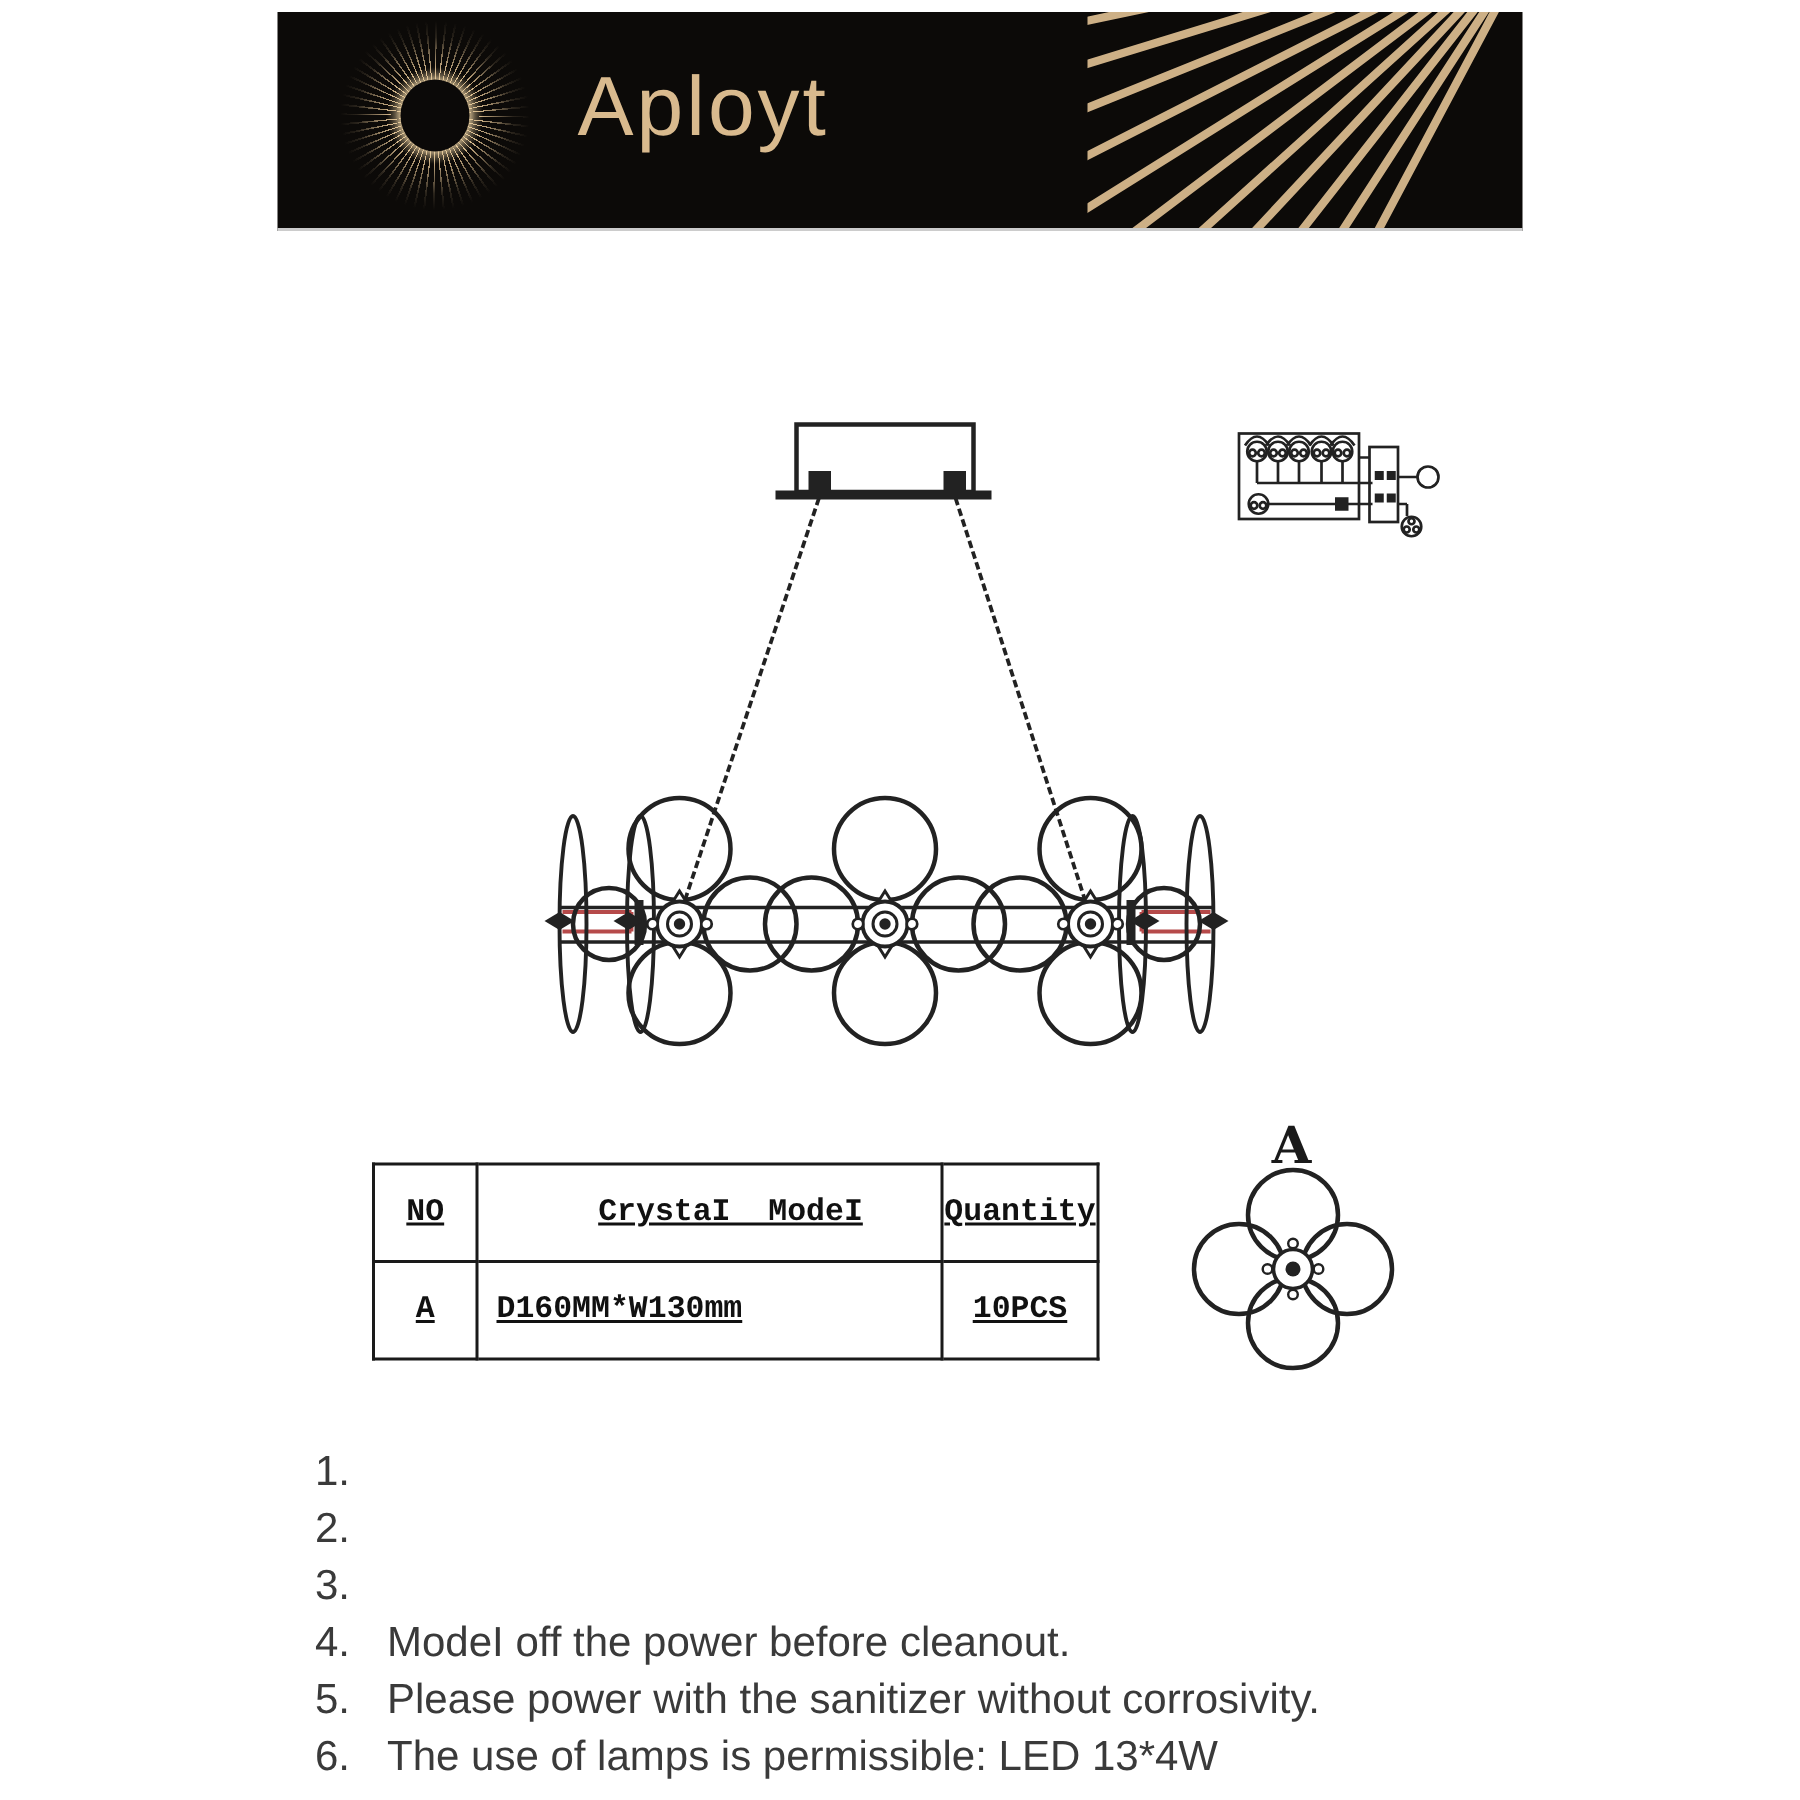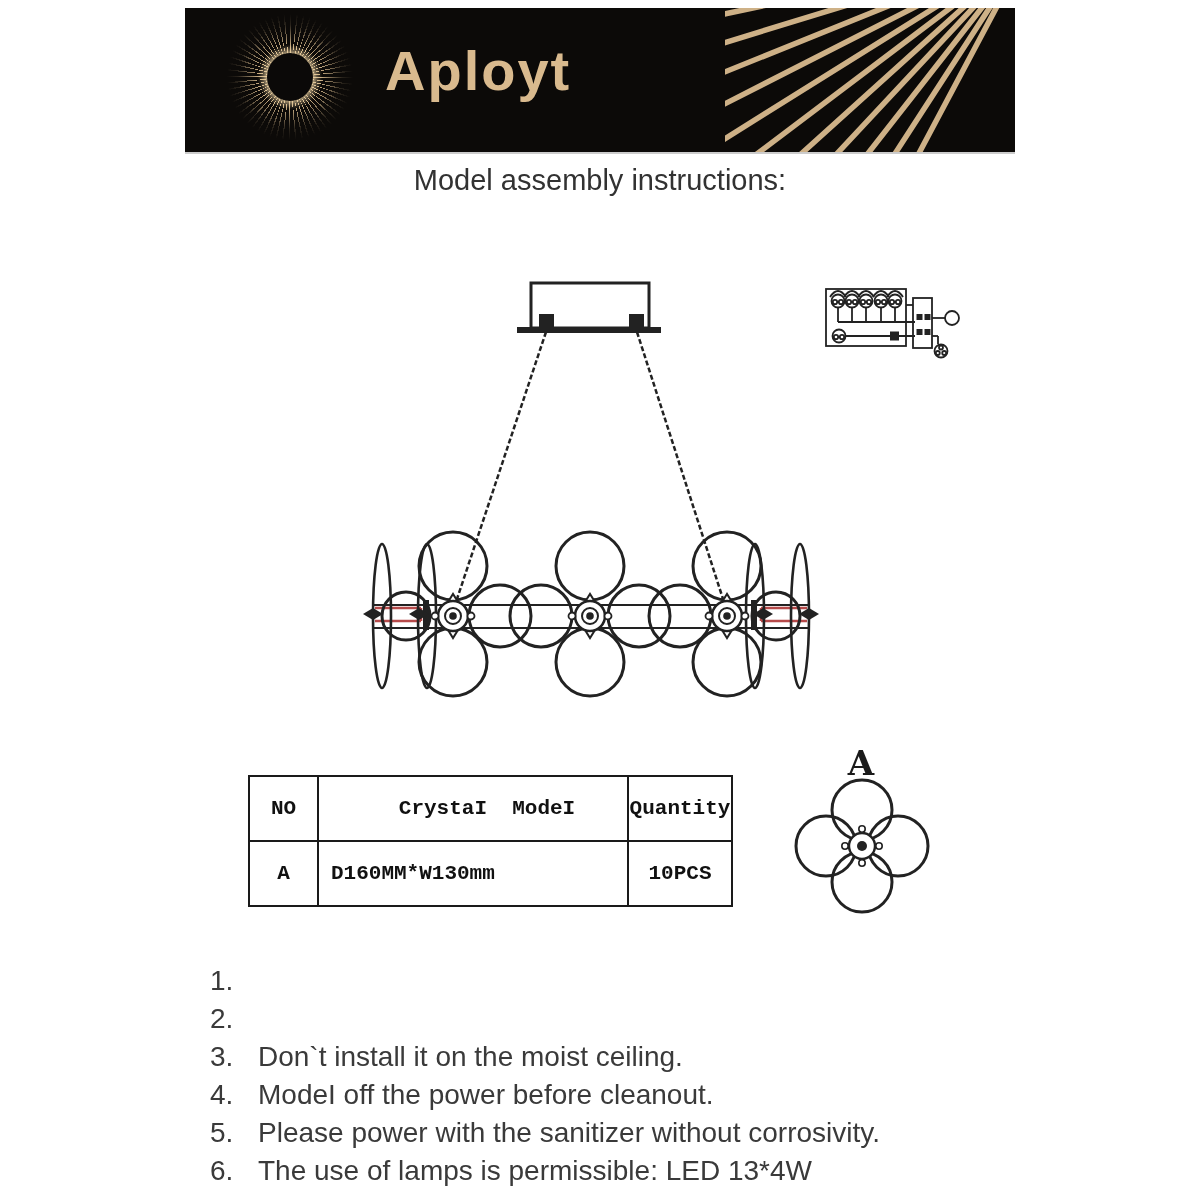--- a/index.html
+++ b/index.html
@@ -18,21 +18,21 @@
       background:repeating-conic-gradient(rgba(222,192,146,.95) 0deg 1.3deg, rgba(12,10,8,0) 1.3deg 6deg);}
   .logo .fade{position:absolute;inset:-2px;border-radius:50%;
       background:radial-gradient(closest-side, rgba(12,10,8,1) 0%, rgba(12,10,8,0) 28%,
                  rgba(12,10,8,0) 46%, rgba(12,10,8,.85) 80%, #0c0a08 97%);}
   .logo .glow{position:absolute;inset:22%;border-radius:50%;
       background:radial-gradient(closest-side, rgba(12,10,8,0) 38%, rgba(240,214,166,.9) 57%,
                  rgba(240,214,166,.25) 76%, rgba(12,10,8,0) 92%);}
   .logo .core{position:absolute;left:50%;top:50%;transform:translate(-50%,-50%);
       width:46px;height:48px;border-radius:50%;background:#0b0908;
       box-shadow:0 0 7px 2px rgba(240,214,166,.55);}
-  .brand{position:absolute;left:200px;top:30px;font-size:56px;font-weight:700;
+  .brand{position:absolute;left:200px;top:30px;font-size:56px;font-weight:400;
          letter-spacing:2px;color:var(--gold);}
   .corner-rays{position:absolute;right:0;top:0;}
   .corner-rays line{stroke:var(--gold);stroke-width:5.5;stroke-linecap:round;opacity:.95;}
 
   
   .title{position:absolute;left:0;top:162px;width:1200px;text-align:center;
          color:#323232;font-size:29px;line-height:36px;font-weight:400;}
 
   
   .diagram{position:absolute;left:330px;top:265px;}
@@ -40,21 +40,21 @@
   .ln{stroke:var(--line);fill:none;}
   .lnf{fill:var(--line);stroke:none;}
   .whitefill{fill:#ffffff;stroke:var(--line);}
   .red line{stroke:var(--accent-red);}
   .fig-label{font-family:"DejaVu Serif",serif;font-weight:bold;font-size:34px;fill:#1a1a1a;}
 
   
   .parts-table{position:absolute;left:248px;top:775px;border-collapse:collapse;table-layout:fixed;
                font-family:"Liberation Mono",monospace;font-weight:bold;color:var(--table-text);}
   .parts-table td{border:2px solid #1a1a1a;height:63px;text-align:center;
-                  font-size:21px;white-space:pre;padding:0;}
+                  font-size:21px;white-space:pre;padding:0;text-decoration:underline;}
   .parts-table .c-no{width:67px;}
   .parts-table .c-model{width:280px;padding-left:28px;}
   .parts-table .c-qty{width:102px;}
   .parts-table .cell-model-val{text-align:left;padding-left:12px;}
 
   
   .instructions{position:absolute;left:210px;top:962px;width:850px;color:var(--text-dark);
                 font-size:28px;}
   .instr-row{display:flex;height:38px;line-height:38px;}
   .instr-num{width:48px;flex:0 0 48px;}
@@ -82,21 +82,20 @@
       <line x1="302" y1="-58" x2="-63" y2="170"></line>
       <line x1="302" y1="-58" x2="-81" y2="137"></line>
       <line x1="302" y1="-58" x2="-97" y2="103"></line>
       <line x1="302" y1="-58" x2="-109" y2="68"></line>
       <line x1="302" y1="-58" x2="-119" y2="31"></line>
       <line x1="302" y1="-58" x2="-125" y2="-6"></line>
     </svg>
   </header>
 
   <div class="title">
-    <div>Model assembly instructions:</div>
   </div>
 
   <svg class="diagram" width="660" height="450" viewBox="330 265 660 450">
 
     <g>
       <rect class="ln" x="531" y="283" width="118" height="45" stroke-width="3"></rect>
       <line class="ln" x1="517" y1="330" x2="661" y2="330" stroke-width="6"></line>
       <rect class="lnf" x="539" y="314" width="15" height="16"></rect>
       <rect class="lnf" x="629" y="314" width="15" height="16"></rect>
     </g>
@@ -269,21 +268,20 @@
 
   <div class="instructions">
     <div class="instr-row">
       <span class="instr-num">1.</span>
     </div>
     <div class="instr-row">
       <span class="instr-num">2.</span>
     </div>
     <div class="instr-row">
       <span class="instr-num">3.</span>
-      <span>Don`t install it on the moist ceiling.</span>
     </div>
     <div class="instr-row">
       <span class="instr-num">4.</span>
       <span>ModeI off the power before cleanout.</span>
     </div>
     <div class="instr-row">
       <span class="instr-num">5.</span>
       <span>Please power with the sanitizer without corrosivity.</span>
     </div>
     <div class="instr-row">

